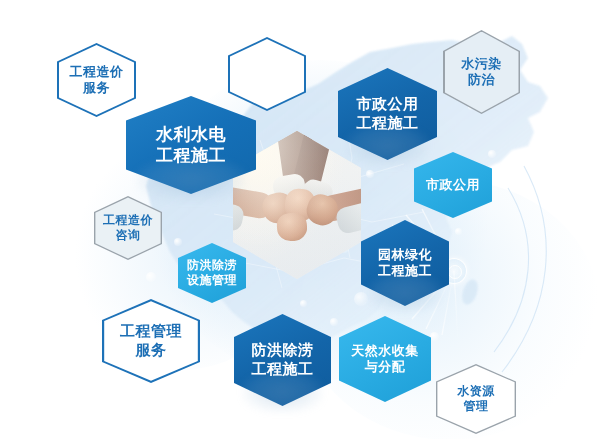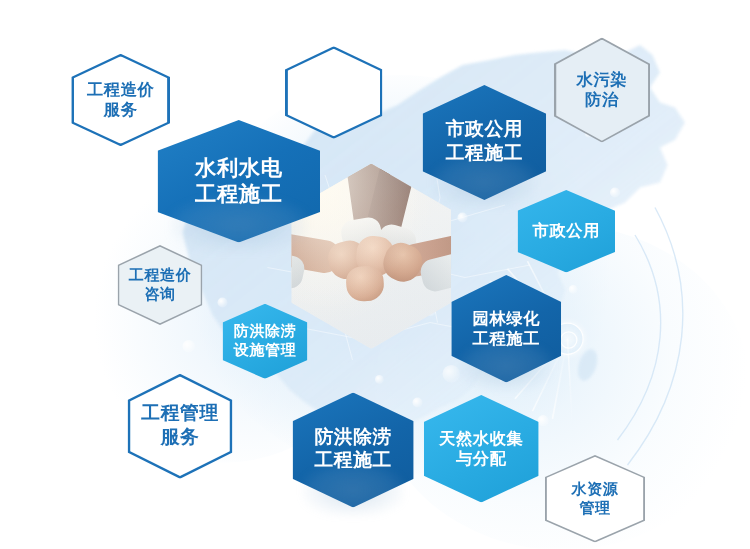--- a/index.html
+++ b/index.html
@@ -312,21 +312,21 @@
 设施管理</span>
   </div>
 
   <div class="hex fill" style="left:361px; top:220px; width:88px; height:86px; font-size:13px;">
     <div class="puff"></div>
     <div class="shape" style="background:linear-gradient(155deg,#1b76bd 0%,#1365a9 50%,#0f5b9c 100%);"></div>
     <span class="lbl">园林绿化
 工程施工</span>
   </div>
 
-  <div class="hex outline" style="left:102px; top:299px; width:84px; height:84px; font-size:15px; color:#1d6fb5;">
+  <div class="hex outline" style="left:102px; top:299px; width:98px; height:84px; font-size:15px; color:#1d6fb5;">
     <div class="shape" style="background:#1d72b8;"></div>
     <div class="shape-inner" style="inset:2.2px; background:#ffffff;"></div>
     <span class="lbl">工程管理
 服务</span>
   </div>
 
   <div class="hex fill" style="left:234px; top:314px; width:97px; height:92px; font-size:15px;">
     <div class="puff"></div>
     <div class="shape" style="background:linear-gradient(155deg,#1b76bd 0%,#1365a9 50%,#0f5b9c 100%);"></div>
     <span class="lbl">防洪除涝

